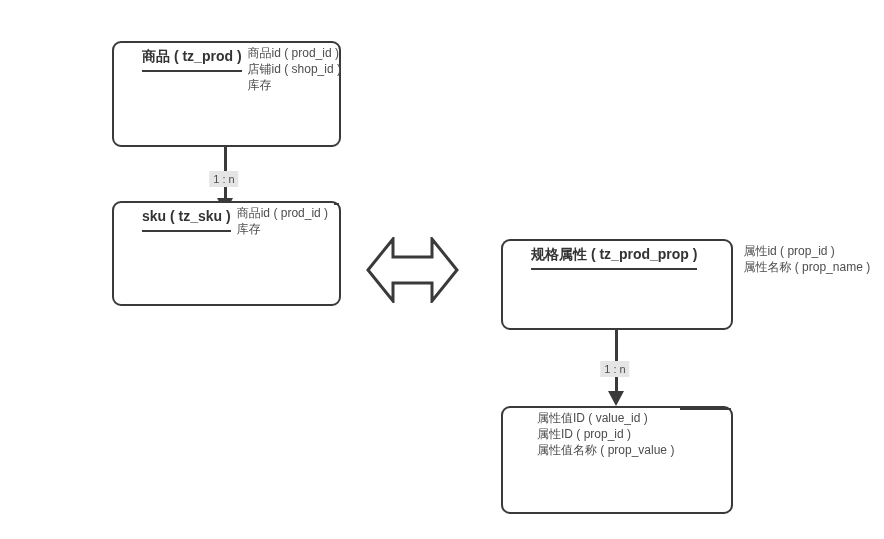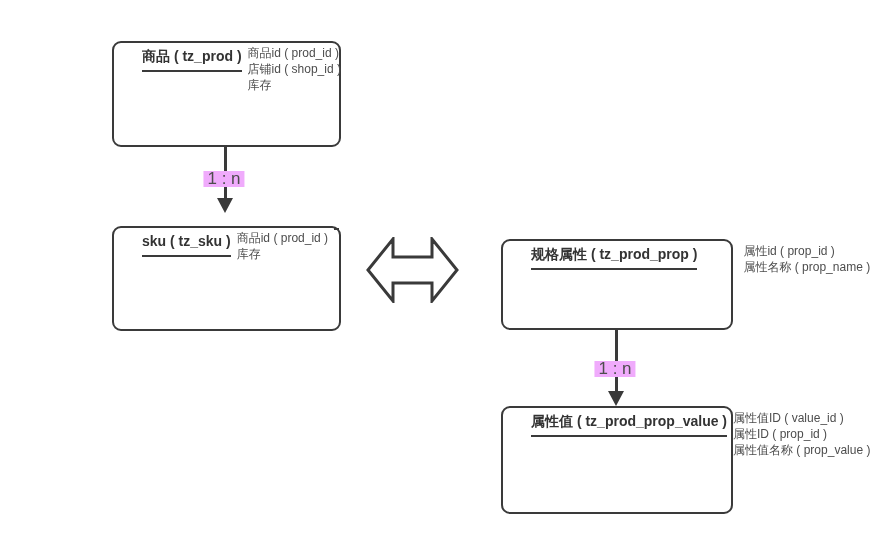--- a/index.html
+++ b/index.html
@@ -62,23 +62,23 @@
     position: absolute;
     width: 0;
     height: 0;
     border-left: 8px solid transparent;
     border-right: 8px solid transparent;
     border-top: 15px solid #3a3a3a;
   }
   .rel-label {
     position: absolute;
     transform: translateX(-50%);
-    background: #f0abfc;
+    background: #e5e5e5;
     padding: 0 4px;
-    font-size: 17px;
+    font-size: 11px;
     line-height: 16px;
     color: #4d4d4d;
     white-space: nowrap;
   }
   .dbl-arrow {
     position: absolute;
   }
 </style>
 </head>
 <body>
@@ -92,21 +92,21 @@
       <div class="tbl-row">店铺id ( shop_id )</div>
       <div class="tbl-row">库存</div>
     </div>
     <div class="tbl-empty"></div>
   </div>
 
   <div class="vline" style="left:224px; top:147px; height:52px;"></div>
   <div class="arrowhead" style="left:217px; top:198px;"></div>
   <div class="rel-label" style="left:224px; top:171px;">1 : n</div>
 
-  <div class="tbl" style="left:112px; top:226px; width:229px; height:105px;">
+  <div class="tbl" style="left:112px; top:201px; width:229px; height:105px;">
     <div class="tbl-title">sku ( tz_sku )</div>
     <div class="tbl-rows">
       <div class="tbl-row">商品id ( prod_id )</div>
       <div class="tbl-row">库存</div>
     </div>
     <div class="tbl-empty"></div>
   </div>
 
   <svg class="dbl-arrow" style="left:366px; top:237px;" width="93" height="66" viewBox="0 0 93 66">
     <polygon points="2,33 27,2 27,20 66,20 66,2 91,33 66,64 66,46 27,46 27,64" fill="#ffffff" stroke="#3a3a3a" stroke-width="3" stroke-linejoin="miter"></polygon>
@@ -119,21 +119,20 @@
       <div class="tbl-row">属性名称 ( prop_name )</div>
     </div>
     <div class="tbl-empty"></div>
   </div>
 
   <div class="vline" style="left:615px; top:330px; height:62px;"></div>
   <div class="arrowhead" style="left:608px; top:391px;"></div>
   <div class="rel-label" style="left:615px; top:361px;">1 : n</div>
 
   <div class="tbl" style="left:501px; top:406px; width:232px; height:108px;">
-    <div class="tbl-title">属性值 ( tz_prod_prop_value )</div>
     <div class="tbl-rows">
       <div class="tbl-row">属性值ID ( value_id )</div>
       <div class="tbl-row">属性ID ( prop_id )</div>
       <div class="tbl-row">属性值名称 ( prop_value )</div>
     </div>
     <div class="tbl-empty"></div>
   </div>
 
 </div>
 

